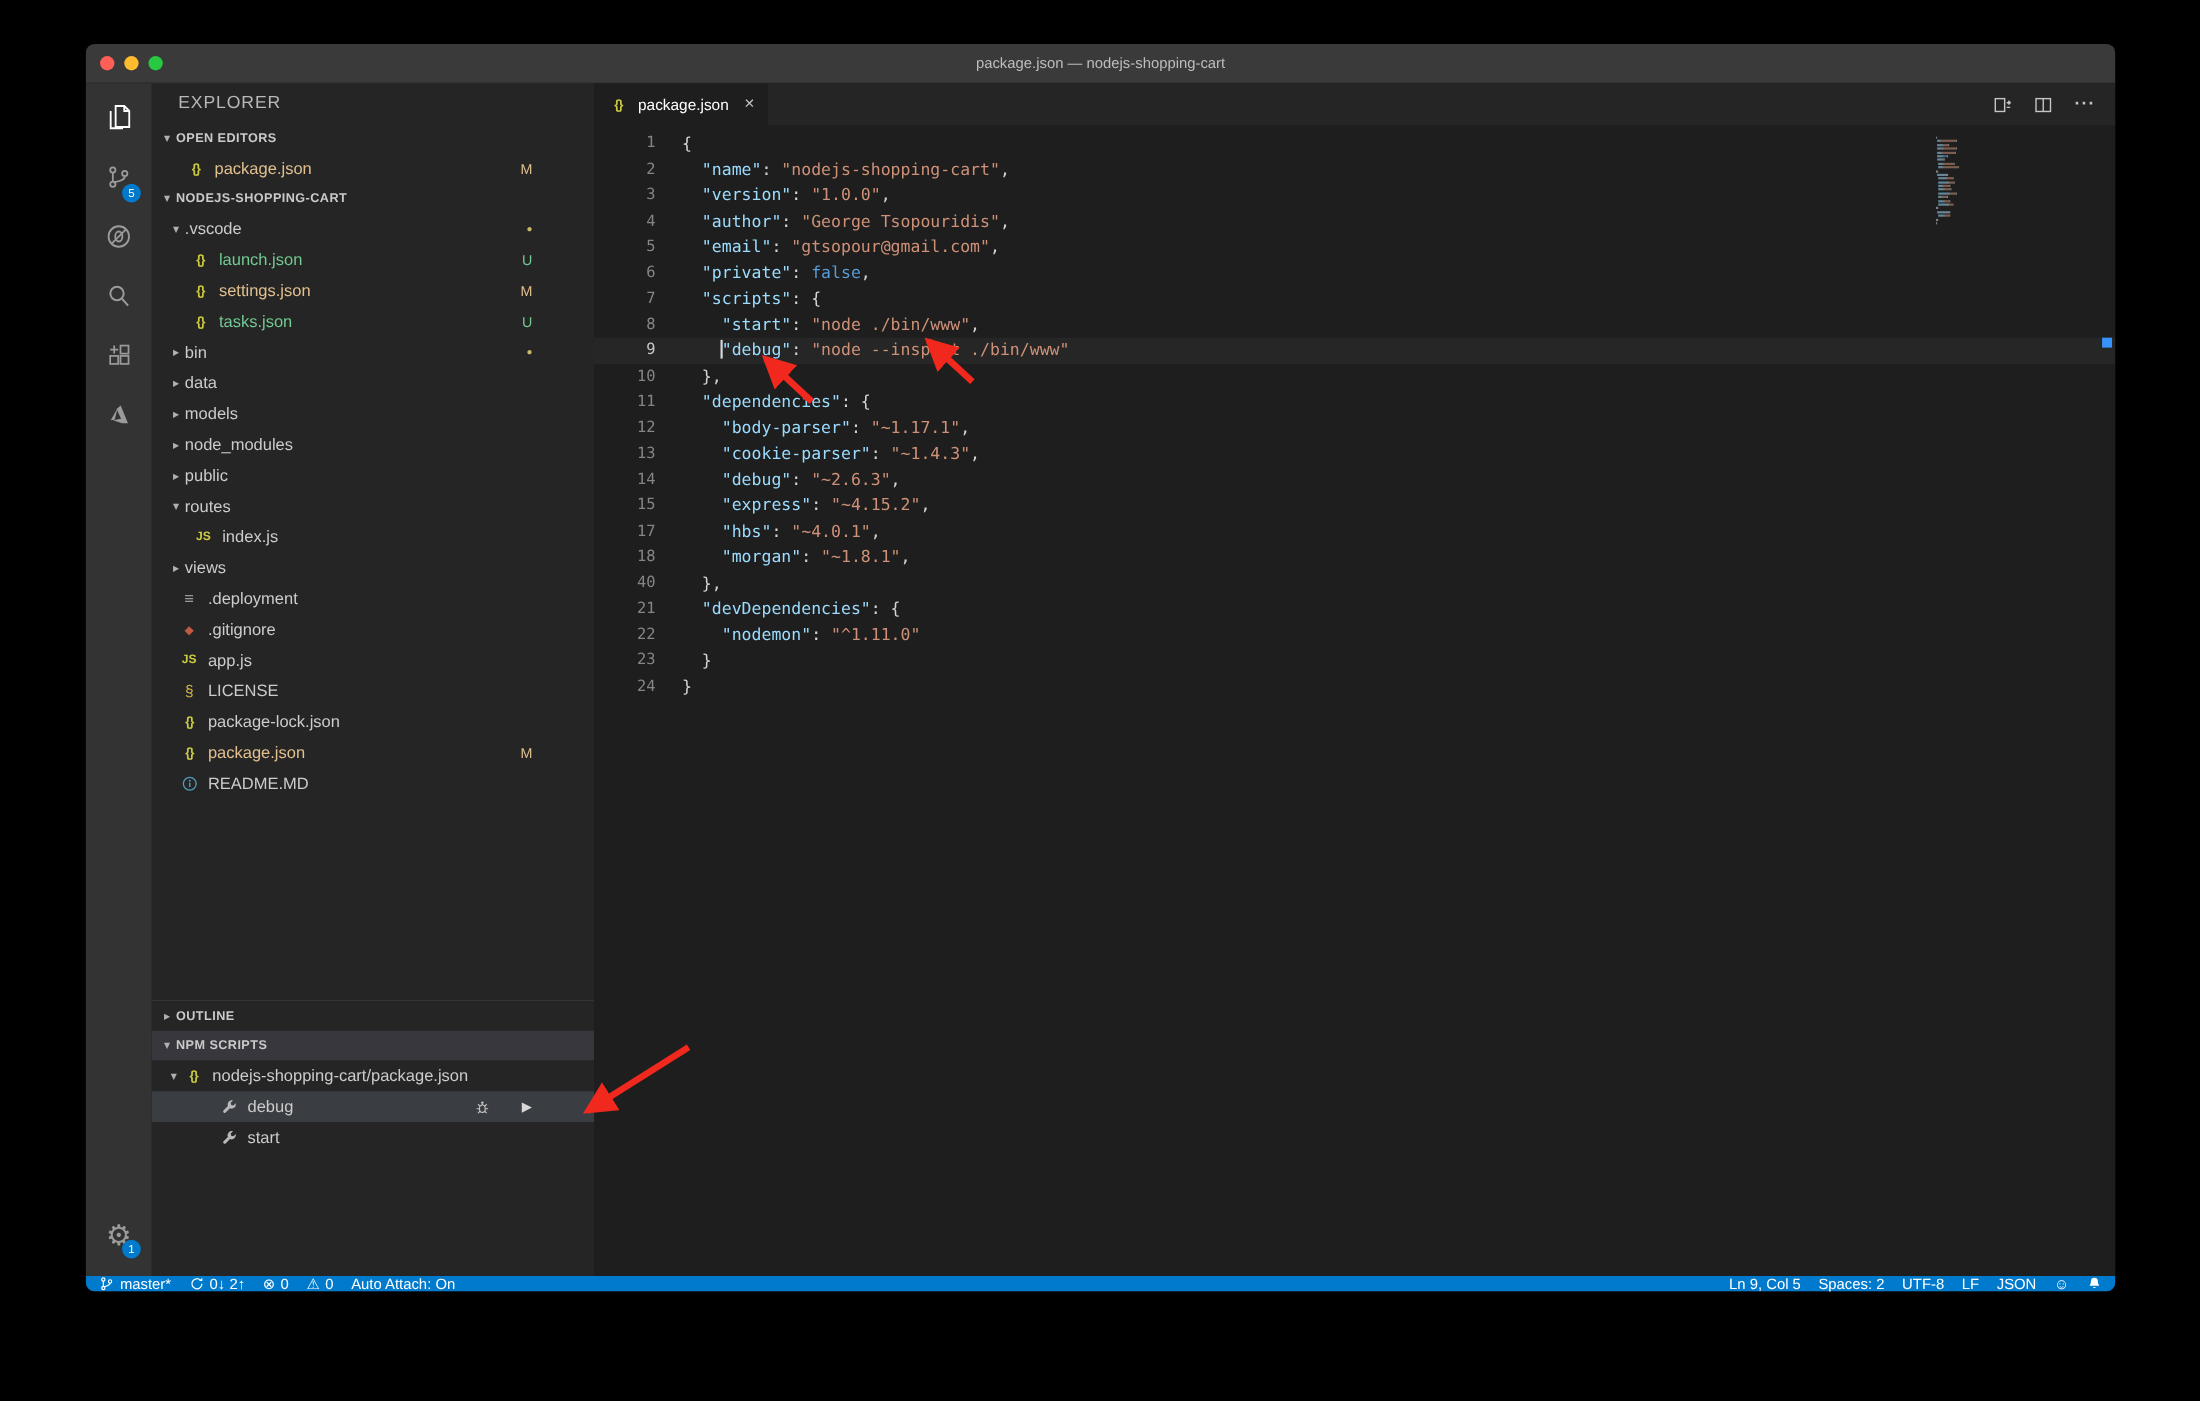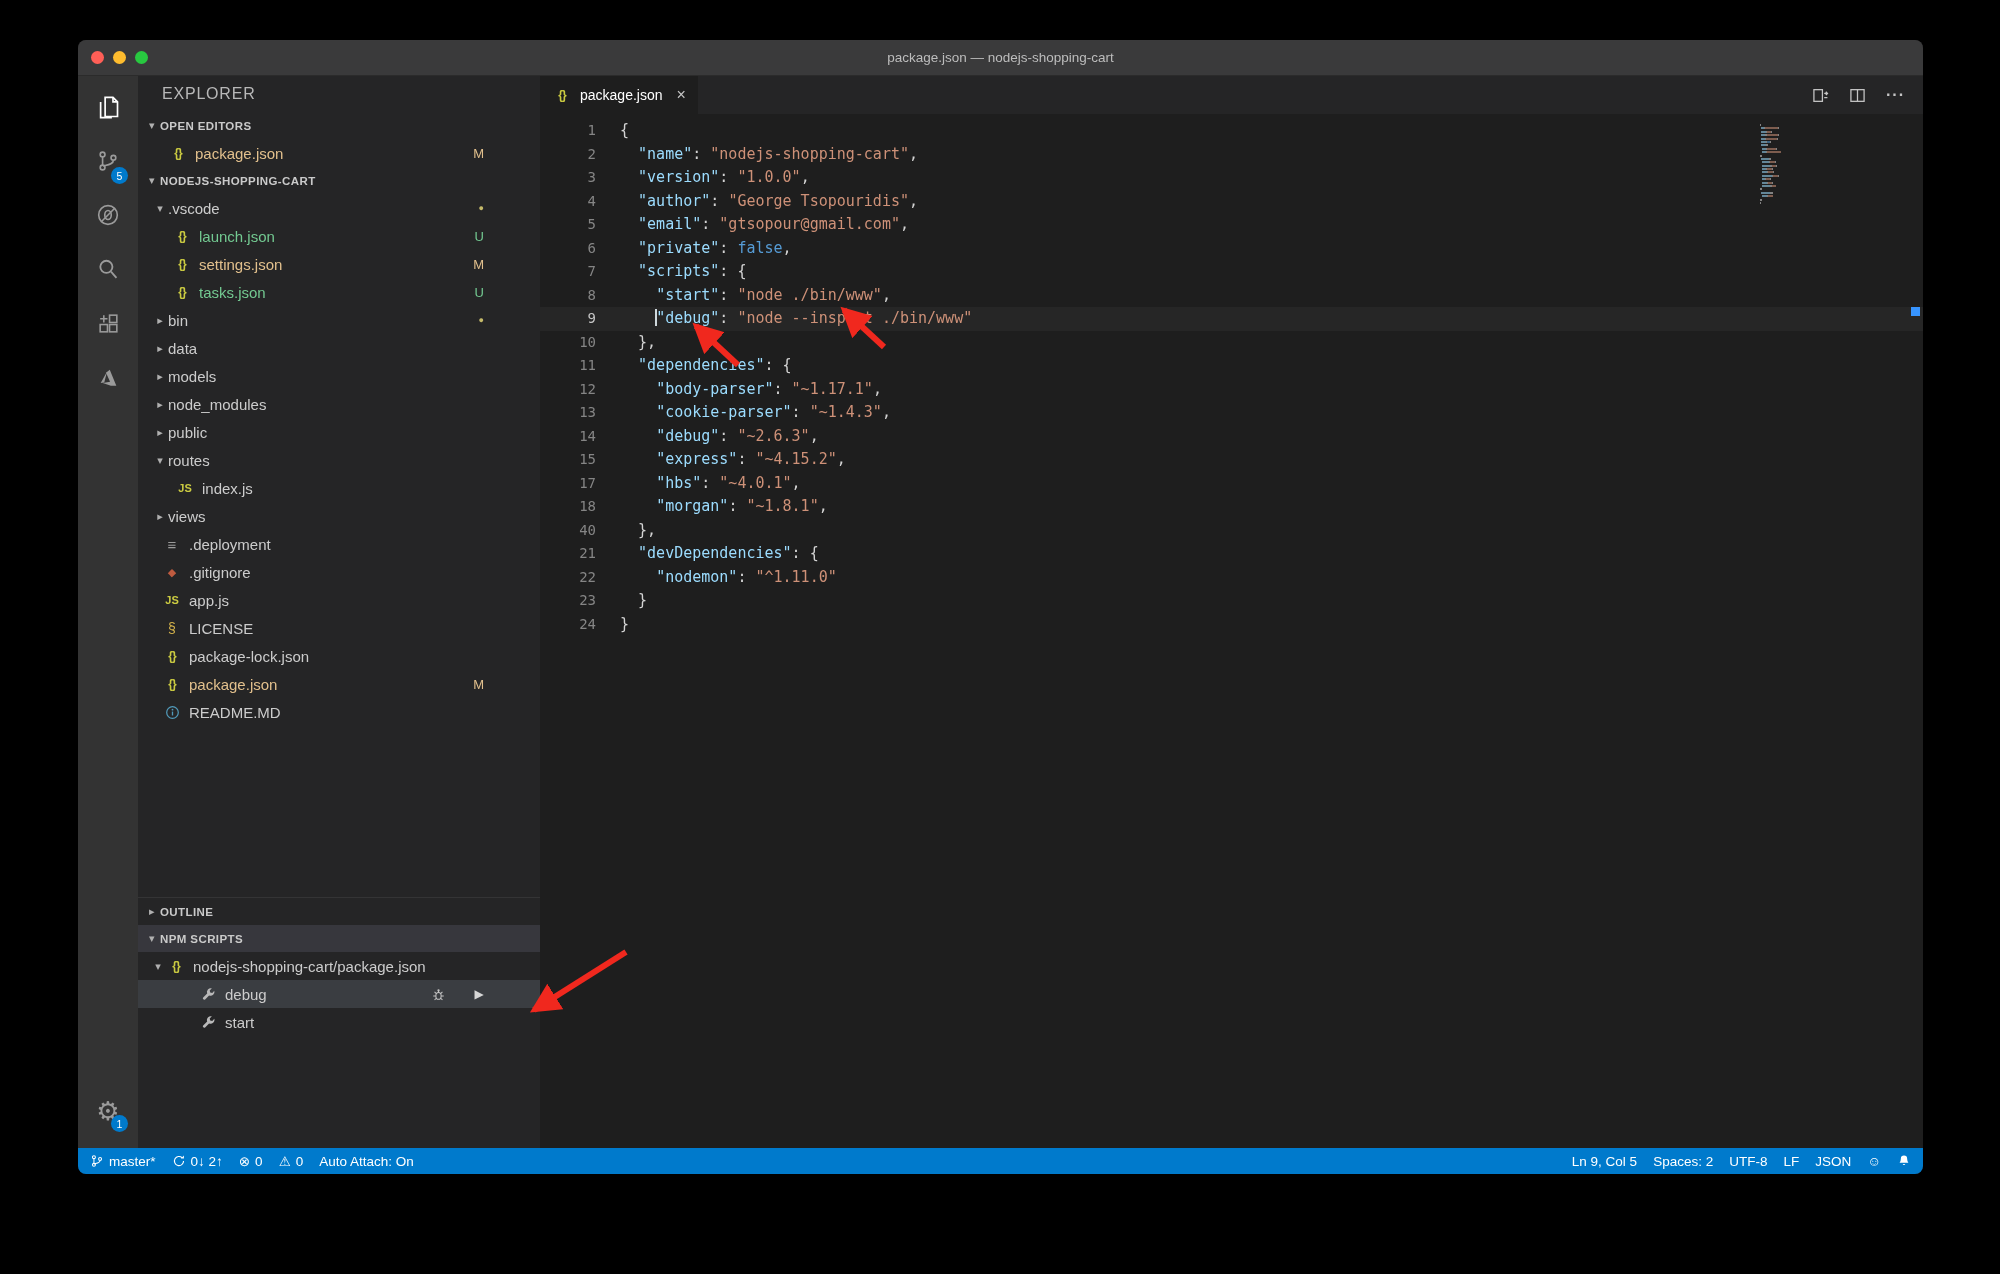--- a/index.html
+++ b/index.html
@@ -75,21 +75,21 @@
   .tok-s { color: #ce9178; }
   .tok-b { color: #569cd6; }
   .cursor { display: inline-block; width: 2px; height: 17px; background: #cfd8dc; vertical-align: -3px; margin: 0 -1px; }
 
   .minimap { position: absolute; right: 105px; top: 10px; width: 58px; overflow: hidden; }
   .mrow { height: 2px; margin-bottom: 1.4px; display: flex; }
   .mrow div { height: 2px; flex: none; }
   .overview-marker { position: absolute; right: 3px; top: 193px; width: 9px; height: 9px; background: #3794ff; }
 
   
-  .statusbar { height: 26px; flex: none; background: var(--accent, #007acc); color: #fff; display: flex; align-items: center; justify-content: space-between; font-size: 13.5px; padding: 0 12px; }
+  .statusbar { height: 14px; flex: none; background: var(--accent, #007acc); color: #fff; display: flex; align-items: center; justify-content: space-between; font-size: 13.5px; padding: 0 12px; }
   .sb-group { display: flex; align-items: center; gap: 16px; }
   .sb-item { display: flex; align-items: center; gap: 5px; cursor: pointer; }
   .sb-item svg { display: block; }
 
   
   .arrows { position: absolute; left: 0; top: 0; width: 100%; height: 100%; pointer-events: none; z-index: 50; }
   .arrow-line { stroke: var(--arrow, #f0281e); stroke-width: 6; }
   .arrow-head { fill: var(--arrow, #f0281e); }
 </style>
 </head>

